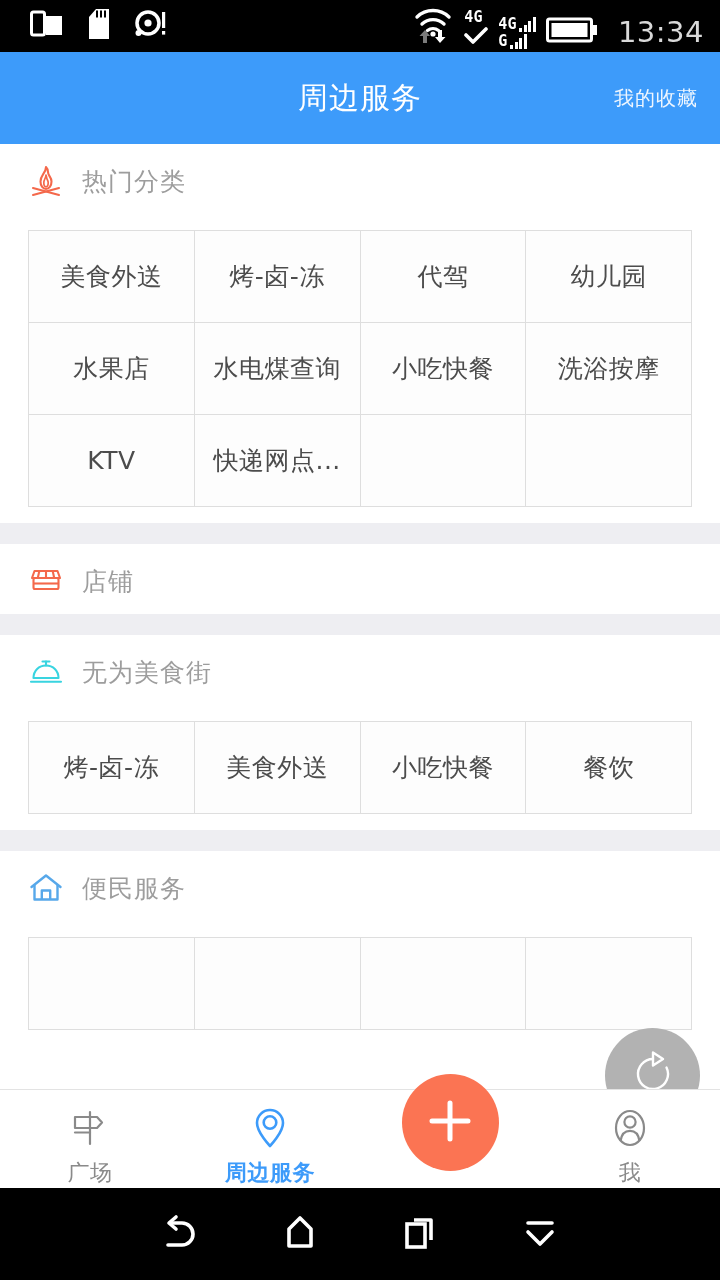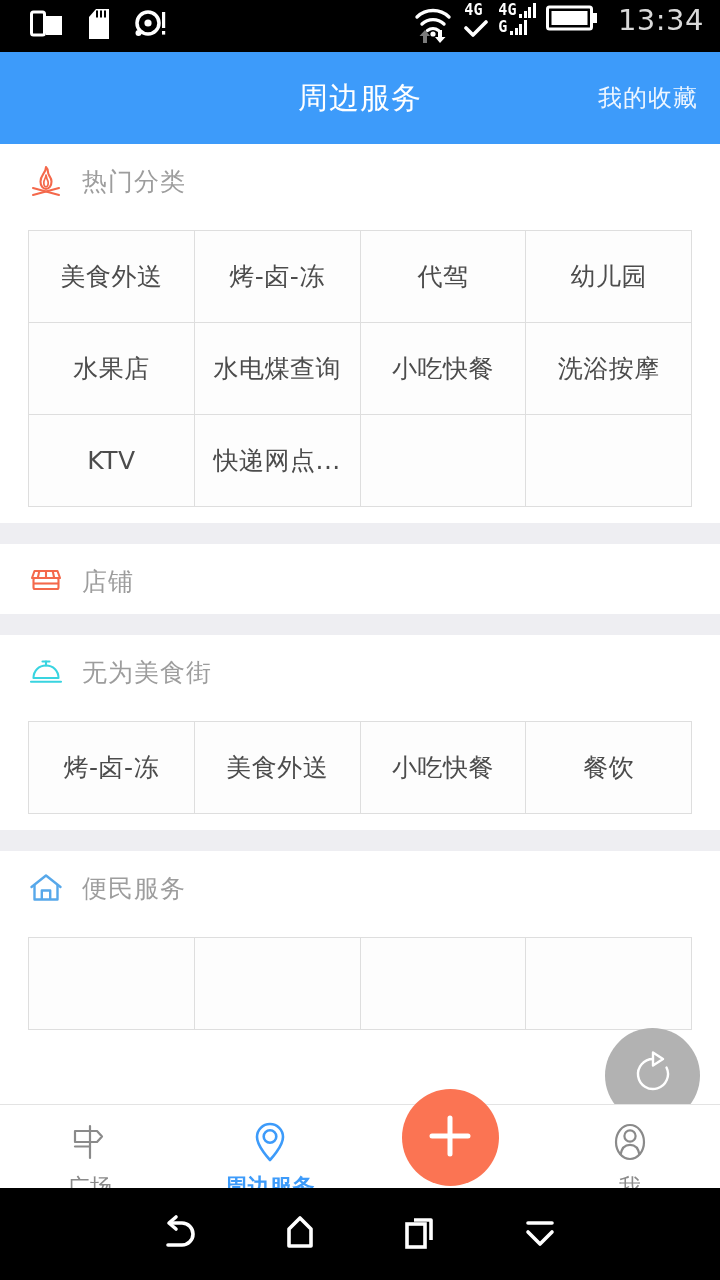--- a/index.html
+++ b/index.html
@@ -10,21 +10,21 @@
     overflow:hidden;
     position:relative;
   }
 
   
   #status-bar{
     height:52px; background:#000; display:flex; align-items:center;
     padding:0 16px; position:relative;
   }
   #status-left{ display:flex; align-items:center; gap:22px; margin-left:14px; }
-  #status-right{ display:flex; align-items:flex-start; gap:10px; margin-left:auto; }
+  #status-right{ display:flex; align-items:flex-end; gap:10px; margin-left:auto; }
   .sb-ico{ display:block; }
   #status-clock{
     color:#d9d9d9; font-size:29px; letter-spacing:.5px;
     font-family:"DejaVu Sans","Liberation Sans",sans-serif; margin-left:8px;
   }
   .sig-stack{ display:flex; flex-direction:column; justify-content:center; gap:2px; }
   .sig-row{ display:flex; align-items:flex-end; gap:3px; }
   .sig-lbl{ color:#fff; font-size:15px; font-weight:700; line-height:1;
             font-family:"DejaVu Sans Mono","Liberation Mono",monospace; }
   .bars{ display:flex; align-items:flex-end; gap:1.5px; height:15px; }
@@ -35,21 +35,21 @@
   .bars i:nth-child(4){height:15px}
 
   
   #app-header{
     height:92px; background:#3d9bfa; position:relative;
     display:flex; align-items:center; justify-content:center;
   }
   #app-title{ color:#ffffff; font-size:30px; font-weight:400; letter-spacing:1px; }
   #favorites-button{
     position:absolute; right:22px; top:50%; transform:translateY(-50%);
-    color:#eef6ff; font-size:24px; letter-spacing:1px;
+    color:#eef6ff; font-size:20px; letter-spacing:1px;
   }
 
   
   #content{
     position:absolute; top:144px; left:0; right:0; bottom:113px;
     background:#ffffff; overflow:hidden;
   }
   .section{ background:#ffffff; }
   .section-header{
     display:flex; align-items:center; gap:17px;
@@ -75,21 +75,21 @@
   
   #refresh-fab{
     position:absolute; right:20px; bottom:157px;
     width:95px; height:95px; border-radius:50%;
     background:#b2b2b2; display:flex; align-items:center; justify-content:center;
     z-index:5;
   }
 
   
   #bottom-nav{
-    position:absolute; left:0; right:0; bottom:92px; height:84px;
+    position:absolute; left:0; right:0; bottom:92px; height:99px;
     background:#ffffff; border-top:1px solid #e3e3e3;
     display:flex; align-items:flex-start; z-index:6;
   }
   .nav-item{
     flex:1; height:100%; display:flex; flex-direction:column;
     align-items:center; justify-content:flex-start; padding-top:13px; gap:6px;
   }
   .nav-icon{ height:50px; display:flex; align-items:center; justify-content:center; }
   .nav-label{ font-size:22px; color:#8a8a8a; letter-spacing:.5px; }
   .nav-item.active .nav-label{ color:#3d9bfa; font-weight:700; }

